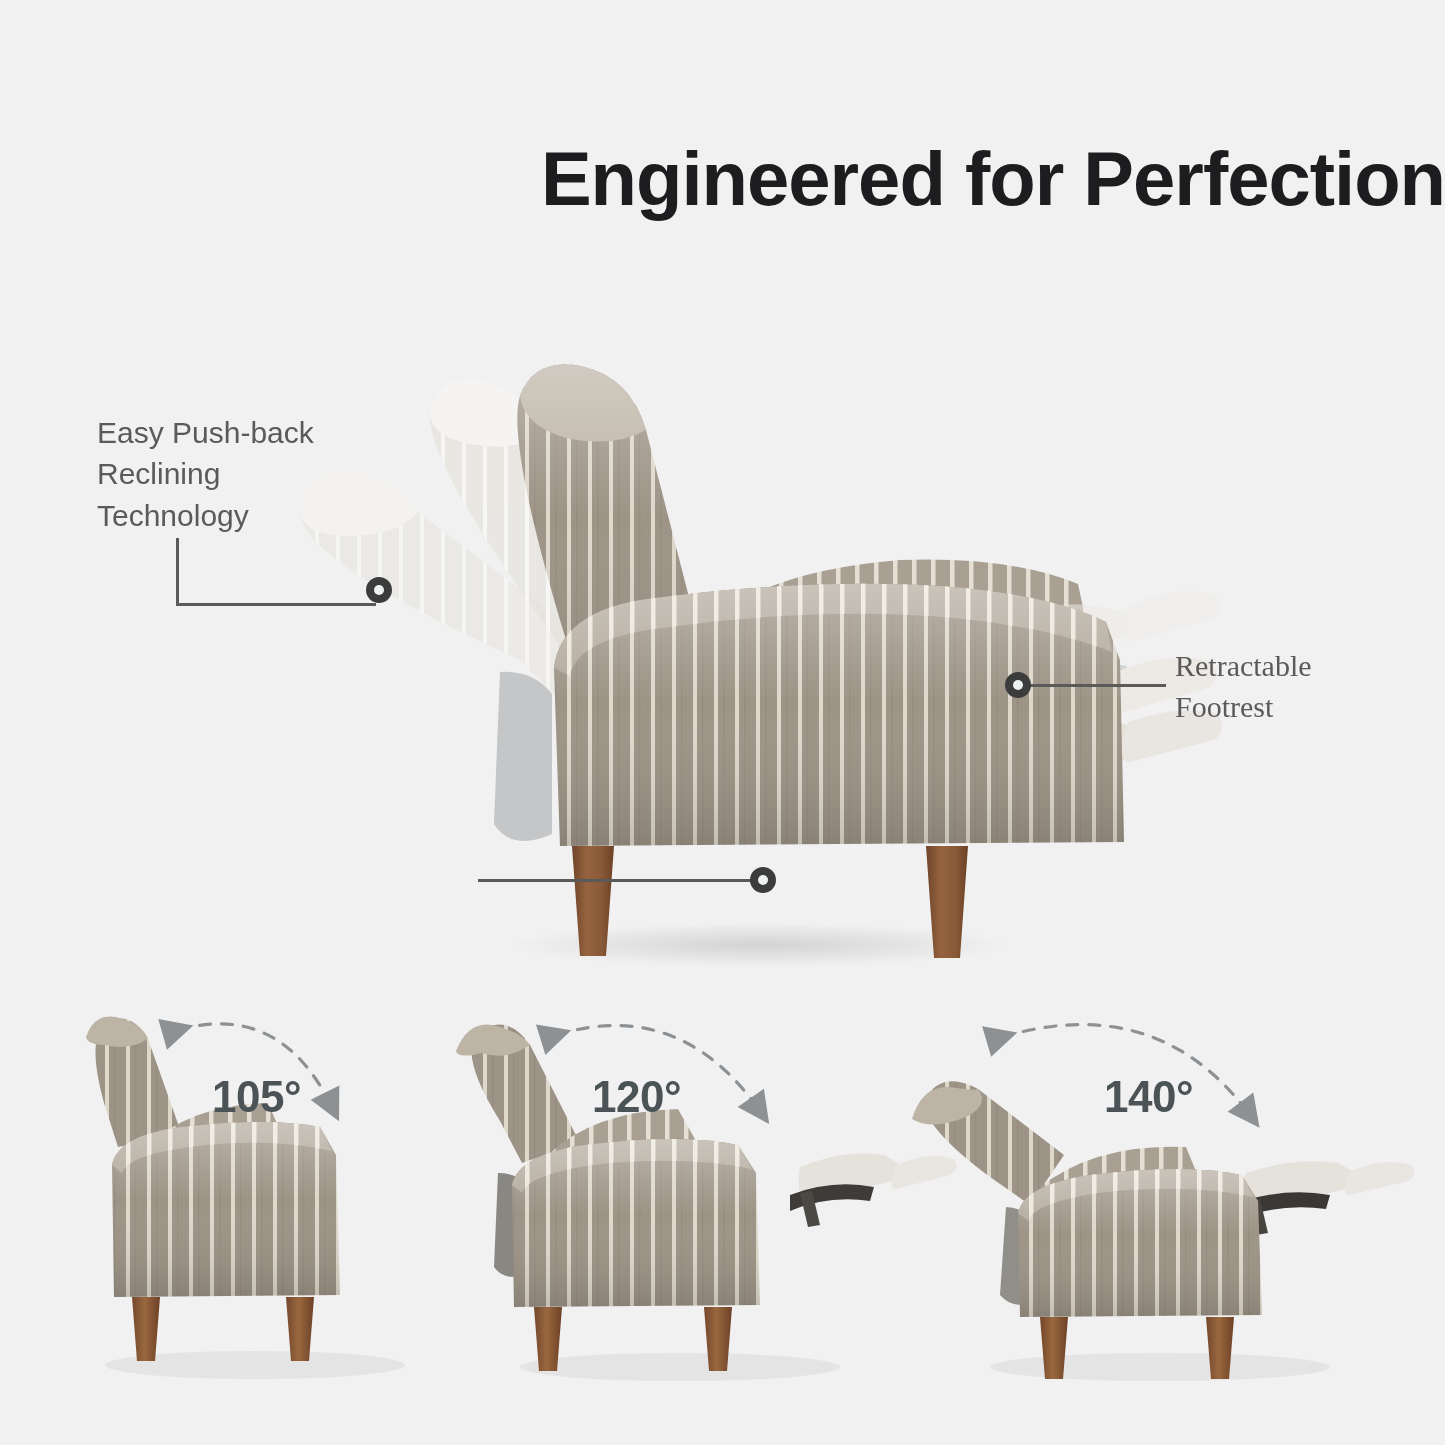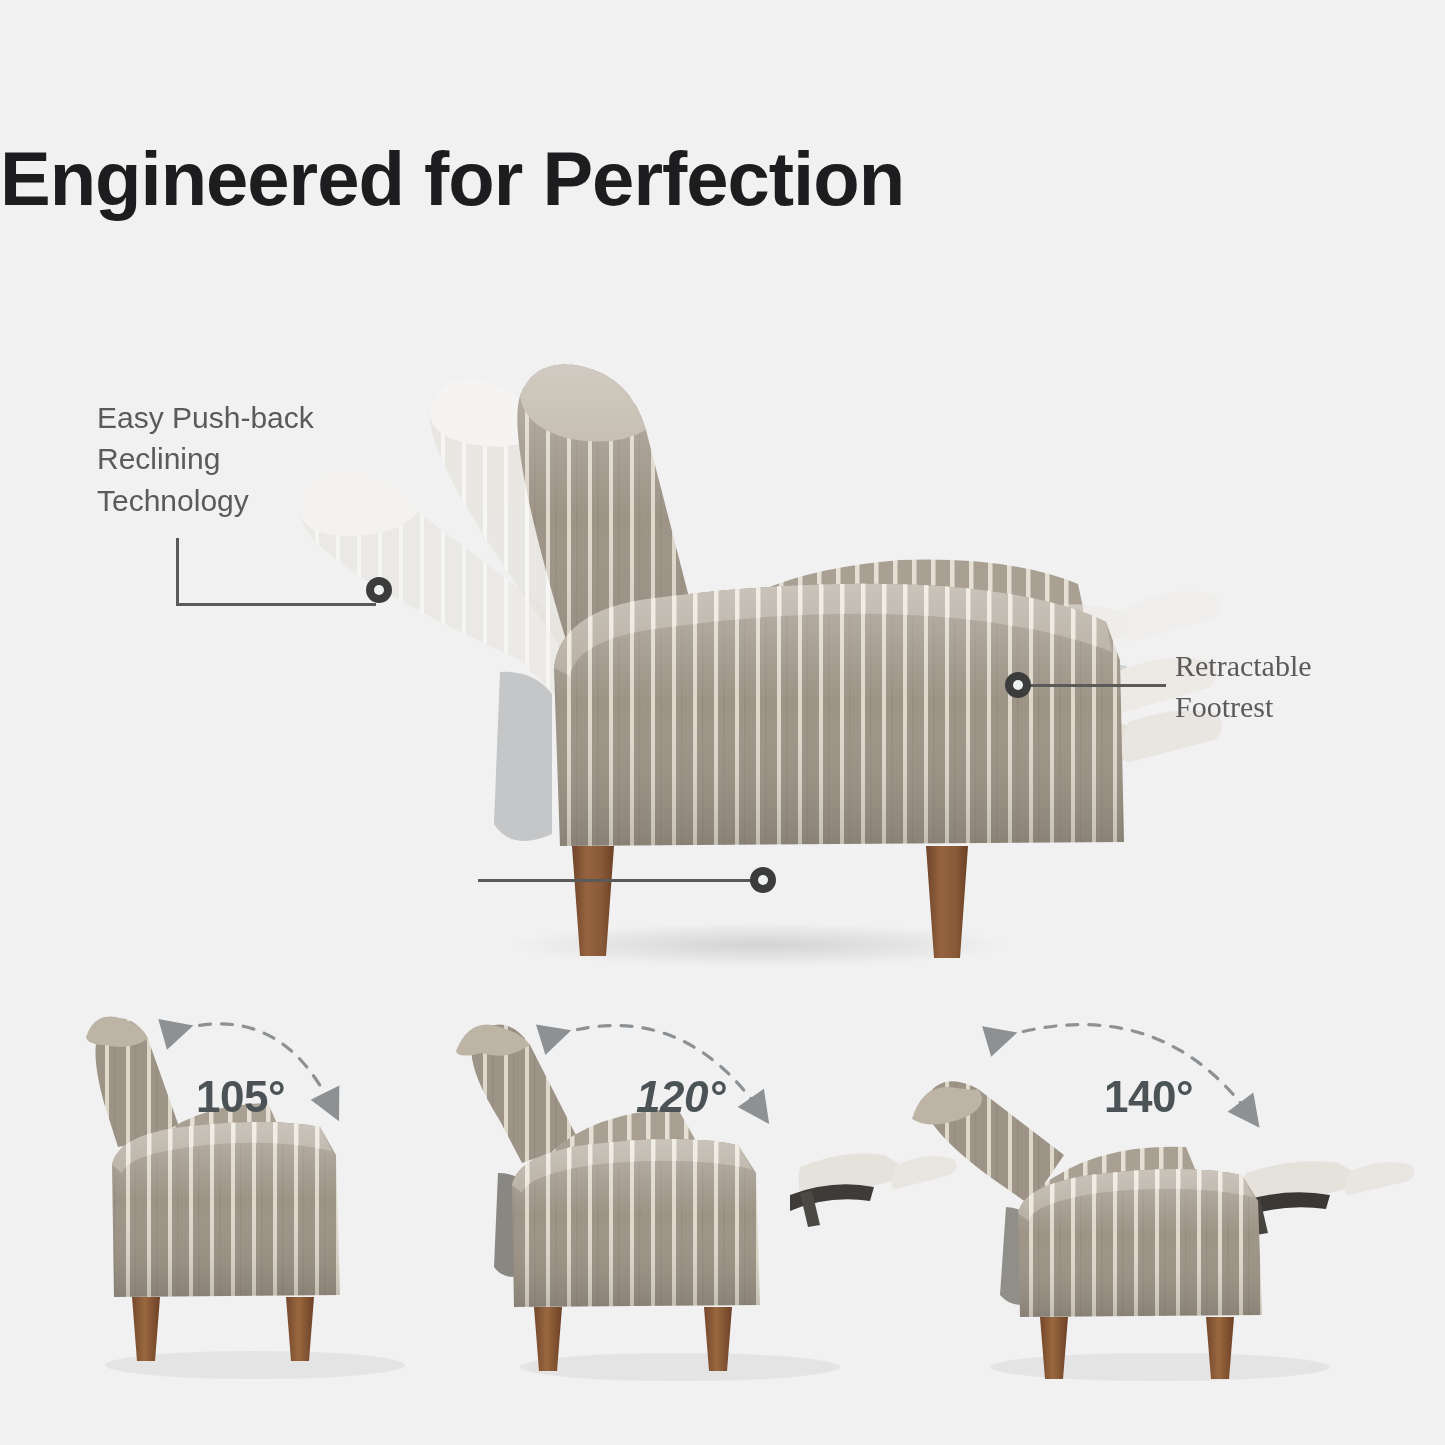--- a/index.html
+++ b/index.html
@@ -7,29 +7,29 @@
     width:1445px;height:1445px;
     background:#f1f1f1;
     font-family:"Liberation Sans","DejaVu Sans",sans-serif;
     overflow:hidden;position:relative;
   }
   .stage{position:absolute;inset:0;}
 
   
   .title{
     position:absolute;left:0;right:0;top:135px;
-    text-align:left;
+    text-align:right;
     font-size:76px;font-weight:bold;
     color:#1d1d1f;letter-spacing:-1px;
     white-space:nowrap;
   }
 
   
   .callout{position:absolute;color:#5a5a5a;font-size:30px;line-height:1.38;white-space:pre-line;}
-  #callout-recline{left:97px;top:397px;}
+  #callout-recline{left:97px;top:412px;}
   #callout-footrest{left:1175px;top:645px;font-family:Liberation Serif, serif;}
   #callout-clean{left:95px;top:860px;}
 
   
   .leader{position:absolute;}
   .lead-h{position:absolute;height:3px;background:#5a5a5a;}
   .lead-v{position:absolute;width:3px;background:#5a5a5a;}
   .dot{
     position:absolute;width:26px;height:26px;border-radius:50%;
     background:#3c3c3c;box-sizing:border-box;
@@ -43,22 +43,22 @@
   .metal{fill:#5a5f63;}
   .metal-d{fill:#43484c;}
 
   
   .arc{fill:none;stroke:#8d9194;stroke-width:3.2;stroke-dasharray:11 11;stroke-linecap:round;}
   .arrowhead{fill:#8d9194;}
   .angle-num{
     position:absolute;font-size:44px;font-weight:bold;color:#4b5356;
     letter-spacing:-0.5px;
   }
-  #angle-0{left:196px;top:1072px;}
-  #angle-1{left:636px;top:1072px;font-style:italic;}
+  #angle-0{left:212px;top:1072px;}
+  #angle-1{left:592px;top:1072px;}
   #angle-2{left:1104px;top:1072px;}
 </style>
 </head>
 <body>
 
 <div class="stage">
 
   <div class="title">Engineered for Perfection</div>
 
   <svg width="1445" height="1445" style="position:absolute;left:0;top:0;">

